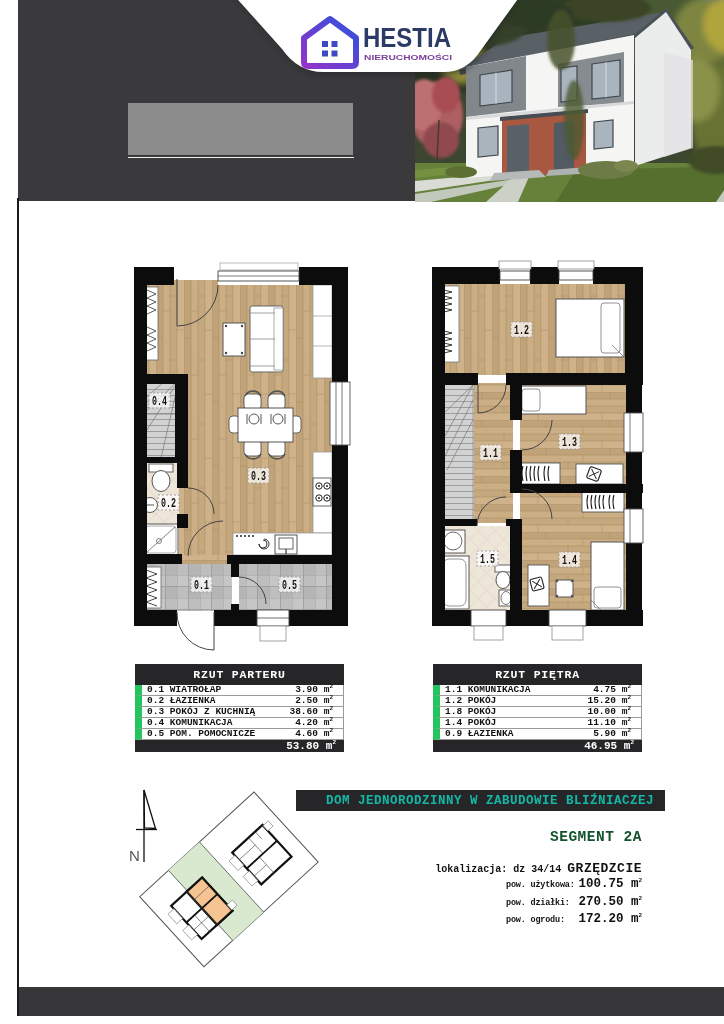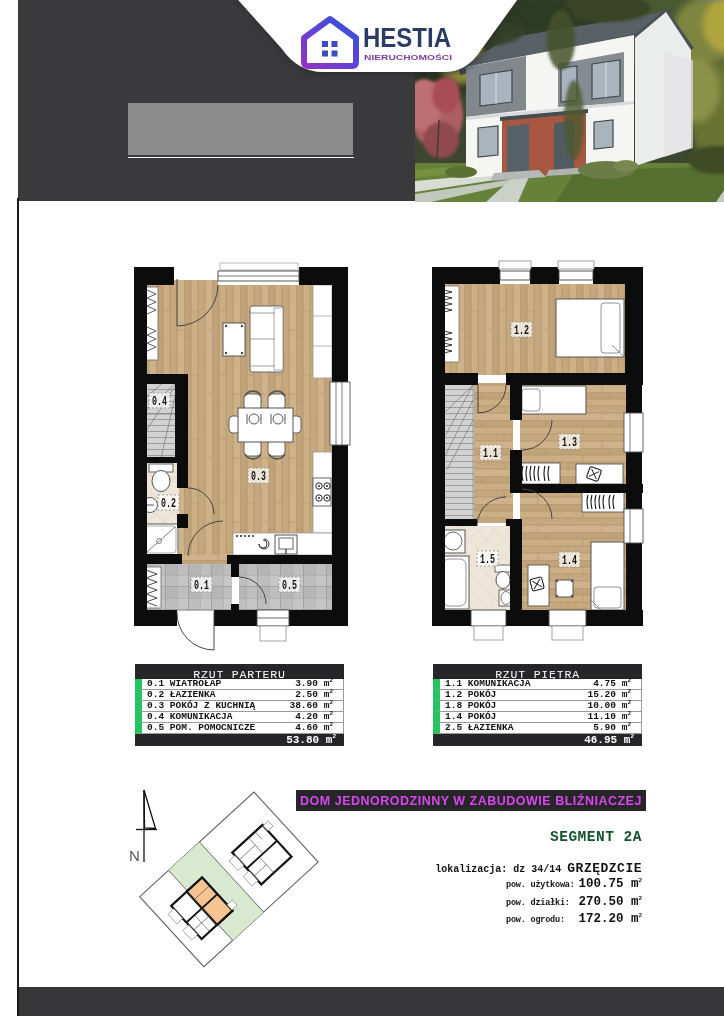--- a/index.html
+++ b/index.html
@@ -6,34 +6,34 @@
 #page{position:relative;width:724px;height:1024px;background:#fff;overflow:hidden;
   font-family:"Liberation Sans",sans-serif;margin-left:16px;}
 .abs{position:absolute;}
 #lborder{left:1px;top:198px;width:1.5px;height:818px;background:#1a1a1a;}
 #rborder{left:720px;top:201px;width:2px;height:815px;background:#8a8a8a;}
 #header{left:2px;top:0;width:398px;height:201px;background:#3a3a3c;}
 #grbox{left:112px;top:103px;width:225px;height:52px;background:#8c8c8c;}
 #grline{left:112px;top:157px;width:226px;height:1px;background:#f2f2f2;}
 #botbar{left:2px;top:987px;width:717px;height:29px;background:#373739;}
 .tbl{width:209px;position:absolute;font-family:"Liberation Mono",monospace;}
-.tbl .hd{background:#262628;color:#fff;height:15px;line-height:22px;text-align:center;
-  font-weight:normal;font-size:11.5px;letter-spacing:0.8px;}
+.tbl .hd{background:#262628;color:#fff;height:21px;line-height:22px;text-align:center;
+  font-weight:bold;font-size:11.5px;letter-spacing:0.8px;}
 .tbl .row{height:10.1px;border-bottom:1px solid #9a9a9a;font-size:9.5px;font-weight:bold;
   line-height:10.5px;color:#111;position:relative;background:#fff;border-left:7px solid #22c55e;border-right:1px solid #9a9a9a;}
 .tbl .row .nm{position:absolute;left:5px;top:0;}
 .tbl .row .vl{position:absolute;right:10px;top:0;}
 .tbl .ft{background:#262628;color:#fff;height:12px;line-height:12px;text-align:right;
   font-weight:bold;font-size:11px;padding-right:8px;}
 sup{font-size:6px;vertical-align:super;line-height:0;}
 #t1{left:119px;top:664px;}
 #t2{left:417px;top:664px;}
-#titlebar{left:280px;top:790px;width:350px;height:21px;background:#262628;color:#d946ef;
-  font-family:Liberation Sans, sans-serif;font-weight:bold;font-size:12.5px;line-height:22px;
-  text-align:center;letter-spacing:0.5px;}
+#titlebar{left:280px;top:790px;width:350px;height:21px;background:#262628;color:#14b8a6;
+  font-family:Liberation Mono, monospace;font-weight:bold;font-size:12.5px;line-height:22px;
+  text-align:center;letter-spacing:0.5px;padding-left:19px;}
 #segment{left:426px;top:829px;width:200px;text-align:right;font-family:"Liberation Mono",monospace;
   font-weight:bold;font-size:14.5px;color:#14532d;letter-spacing:0.5px;}
 #lok{left:300px;top:859px;width:326px;text-align:right;color:#111;font-family:"Liberation Mono",monospace;}
 #lok .sm{font-size:10px;font-weight:bold;}
 #lok .lg{font-size:13px;font-weight:bold;letter-spacing:0.5px;}
 .powrow{left:478px;width:148px;color:#111;font-family:"Liberation Mono",monospace;position:absolute;}
 .powrow .lb{position:absolute;left:12px;top:3px;font-size:8.5px;font-weight:bold;letter-spacing:-0.2px;}
 .powrow .vv{position:absolute;right:0;top:0;font-size:12.5px;font-weight:bold;}
 </style>
 </head>
@@ -616,21 +616,21 @@
       </div>
     <div class="row">
         <span class="nm">1.8 POKÓJ</span>
         <span class="vl">10.00 m<sup>2</sup></span>
       </div>
     <div class="row">
         <span class="nm">1.4 POKÓJ</span>
         <span class="vl">11.10 m<sup>2</sup></span>
       </div>
     <div class="row">
-        <span class="nm">2.5 ŁAZIENKA</span>
+        <span class="nm">0.9 ŁAZIENKA</span>
         <span class="vl">5.90 m<sup>2</sup></span>
       </div>
     <div class="ft">46.95 m<sup>2</sup></div>
   </div>
 
   <div class="abs" id="titlebar">DOM JEDNORODZINNY W ZABUDOWIE BLIŹNIACZEJ</div>
   <div class="abs" id="segment">SEGMENT 2A</div>
   <div class="abs" id="lok"><span class="sm">lokalizacja: dz 34/14 </span><span class="lg">GRZĘDZCIE</span></div>
   <div class="powrow" style="top:877px">
       <span class="lb">pow. użytkowa:</span>

